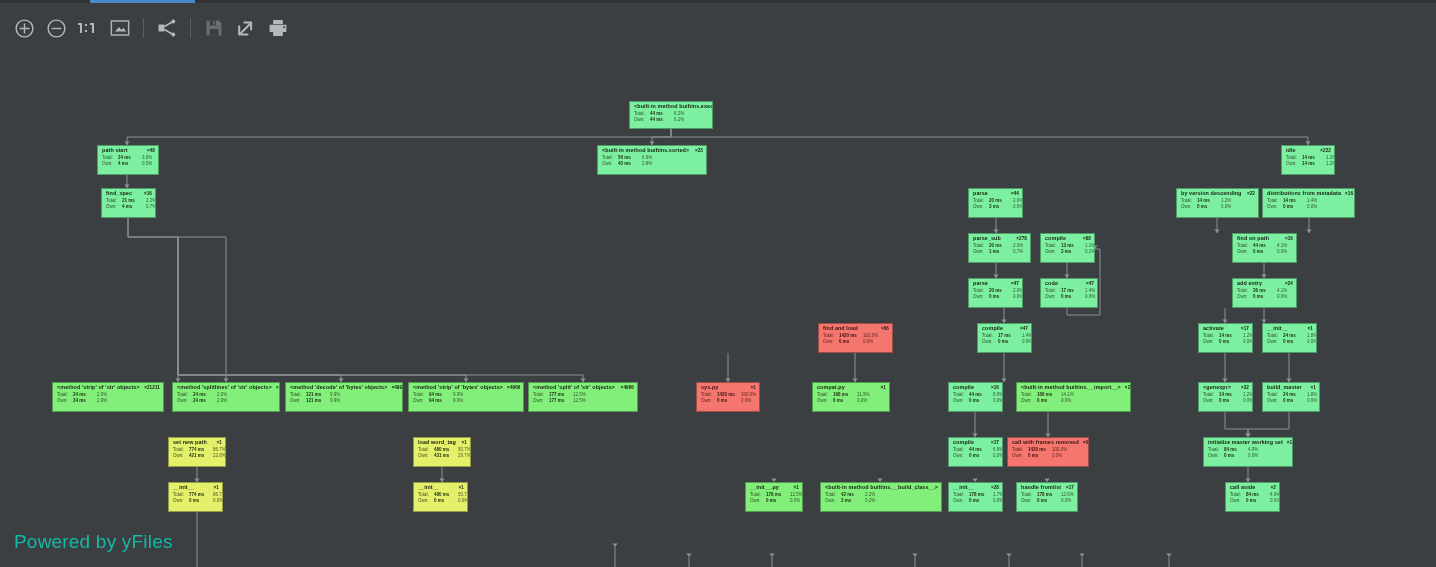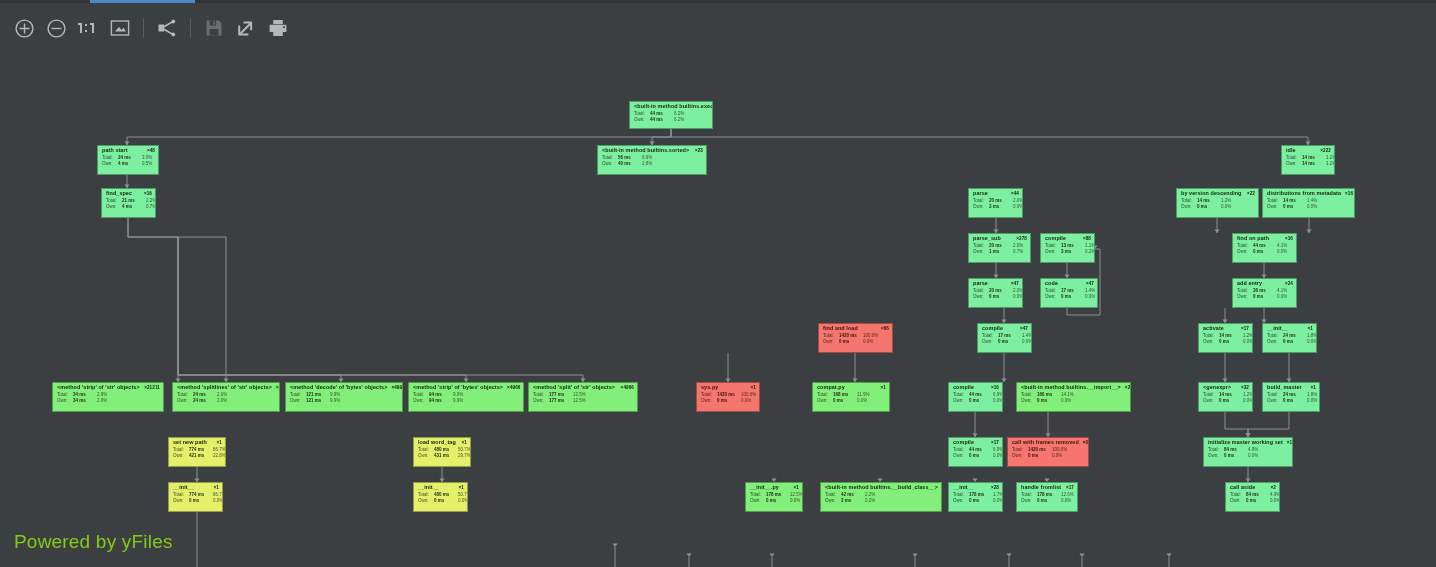--- a/index.html
+++ b/index.html
@@ -58,21 +58,21 @@
 
   .n-green{background:#7cf0a0;}
   .n-lgreen{background:#82ef7a;}
   .n-yellow{background:#e4f06a;}
   .n-red{background:#f4766e;}
   .n-red .hdr,.n-red .row{color:#3a1210;}
 
   
   #watermark{
     position:absolute;left:14px;bottom:14px;
-    font-size:19px;color:#84cc16;font-family:"Liberation Sans",sans-serif;
+    font-size:19px;color:#14b8a6;font-family:"Liberation Sans",sans-serif;
     letter-spacing:.2px;user-select:none;
   }
 </style>
 </head>
 <body>
 
 <div id="toolbar">
   <div id="tabstrip">
     <div class="active-tab"></div>
   </div>

